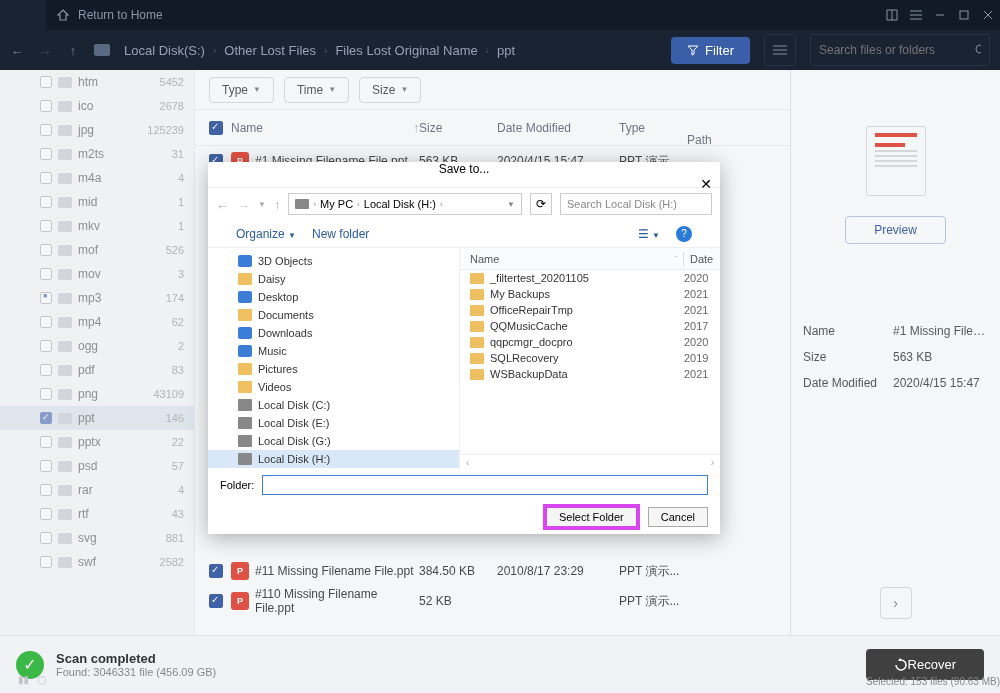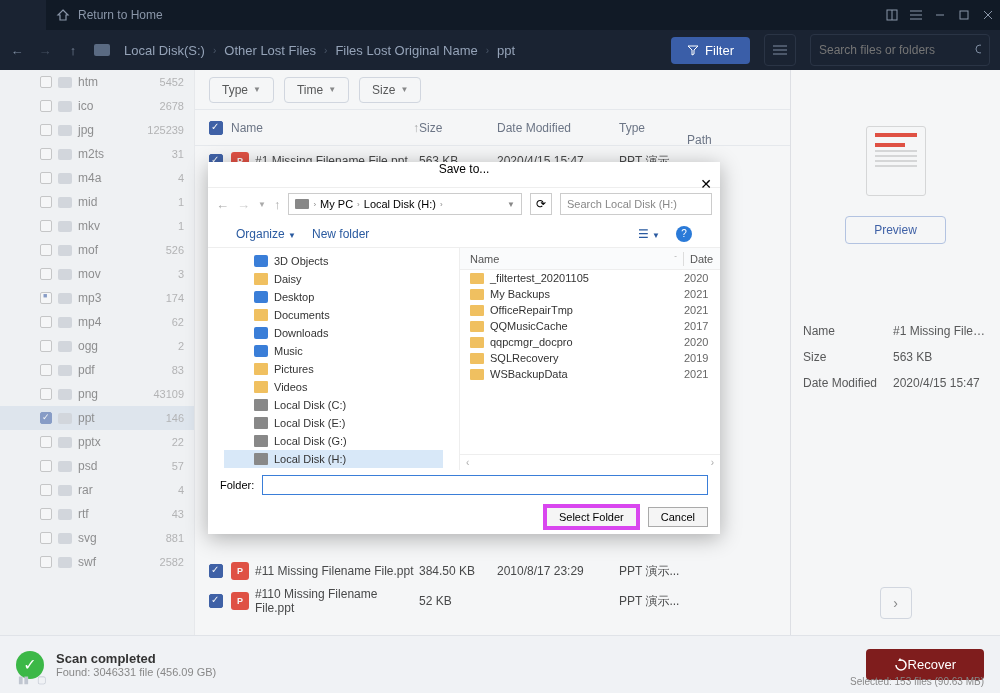--- a/index.html
+++ b/index.html
@@ -75,22 +75,22 @@
 .info-row .val { flex: 1; overflow: hidden; text-overflow: ellipsis; white-space: nowrap; }
 .next-btn { width: 32px; height: 32px; border: 1px solid #d8dde5; border-radius: 4px; display: flex; align-items: center; justify-content: center; cursor: pointer; margin: auto auto 0; font-size: 14px; color: #888; }
 
 
 .footer { position: absolute; bottom: 0; left: 0; right: 0; height: 58px; background: #f0f2f5; display: flex; align-items: center; padding: 0 16px; border-top: 1px solid #e0e3e8; }
 .scan-status { display: flex; align-items: center; gap: 12px; }
 .scan-icon { width: 28px; height: 28px; background: #3cb847; border-radius: 50%; display: flex; align-items: center; justify-content: center; color: #fff; font-size: 16px; }
 .scan-text .t1 { font-size: 13px; color: #333; font-weight: 600; }
 .scan-text .t2 { font-size: 11px; color: #888; }
 .footer .spacer { flex: 1; }
-.recover-btn { background: #7f1d1d; color: #fff; padding: 8px 28px; border-radius: 4px; font-size: 13px; display: flex; align-items: center; gap: 0; cursor: pointer; }
-.selected-info { position: absolute; bottom: 6px; right: 16px; font-size: 10px; color: #888; }
+.recover-btn { background: #404040; color: #fff; padding: 8px 28px; border-radius: 4px; font-size: 13px; display: flex; align-items: center; gap: 0; cursor: pointer; }
+.selected-info { position: absolute; bottom: 6px; right: 0; font-size: 10px; color: #888; }
 .play-ctrl { position: absolute; left: 18px; bottom: 8px; display: flex; gap: 8px; color: #c0c6d0; font-size: 10px; }
 
 
 .dialog-backdrop { position: absolute; inset: 0; pointer-events: none; }
 .save-dialog { position: absolute; left: 208px; top: 162px; width: 512px; height: 372px; background: #fff; box-shadow: 0 4px 20px rgba(0,0,0,0.3); pointer-events: auto; display: flex; flex-direction: column; font-size: 12px; }
 .dlg-title { height: 26px; display: flex; align-items: center; padding: 0 8px; border-bottom: 1px solid #eee; flex-direction: column; }
 .dlg-title .ico { width: 14px; height: 14px; background: #3a7ed8; margin-right: 6px; border-radius: 2px; }
 .dlg-title .close { margin-left: auto; cursor: pointer; font-size: 14px; }
 .dlg-nav { height: 32px; display: flex; align-items: center; padding: 0 8px; gap: 8px; }
 .dlg-nav .arrow { color: #aaa; cursor: pointer; font-size: 13px; }
@@ -98,21 +98,21 @@
 .dlg-addr { flex: 1; height: 22px; border: 1px solid #ccc; display: flex; align-items: center; padding: 0 6px; gap: 4px; font-size: 11px; }
 .dlg-addr .chev { color: #888; font-size: 8px; }
 .dlg-refresh { width: 22px; height: 22px; border: 1px solid #ccc; display: flex; align-items: center; justify-content: center; cursor: pointer; }
 .dlg-search { width: 152px; height: 22px; border: 1px solid #ccc; padding: 0 6px; font-size: 11px; color: #888; display: flex; align-items: center; }
 .dlg-tools { height: 28px; display: flex; align-items: center; padding: 0 28px; gap: 16px; border-bottom: 1px solid #eee; }
 .dlg-tools .tool { color: #2a5aa0; cursor: pointer; }
 .dlg-tools .spacer { flex: 1; }
 .dlg-tools .view-ico { cursor: pointer; color: #2a5aa0; }
 .dlg-tools .help-ico { width: 16px; height: 16px; background: #2a7ad8; border-radius: 50%; color: #fff; display: flex; align-items: center; justify-content: center; font-size: 10px; cursor: pointer; }
 .dlg-body { flex: 1; display: flex; overflow: hidden; }
-.dlg-tree { width: 252px; overflow-y: auto; padding: 4px 16px; border-right: 1px solid #eee; }
+.dlg-tree { width: 252px; overflow-y: auto; padding: 4px 0; border-right: 1px solid #eee; }
 .tree-item { height: 18px; display: flex; align-items: center; padding-left: 30px; gap: 6px; cursor: pointer; font-size: 11px; color: #333; }
 .tree-item.sel { background: #d8e8f8; }
 .tree-ico { width: 14px; height: 12px; display: inline-block; }
 .tree-ico.folder { background: #f0c060; border-radius: 1px; }
 .tree-ico.disk { background: #888; border-radius: 1px; }
 .tree-ico.special { background: #3a7ed8; border-radius: 2px; }
 .dlg-list { flex: 1; display: flex; flex-direction: column; }
 .dlg-list-header { height: 22px; display: flex; align-items: center; border-bottom: 1px solid #eee; background: #fafbfc; font-size: 11px; color: #555; }
 .dlg-list-header .col-name { flex: 1; padding-left: 10px; display: flex; align-items: center; gap: 4px; }
 .dlg-list-header .col-date { width: 36px; }

